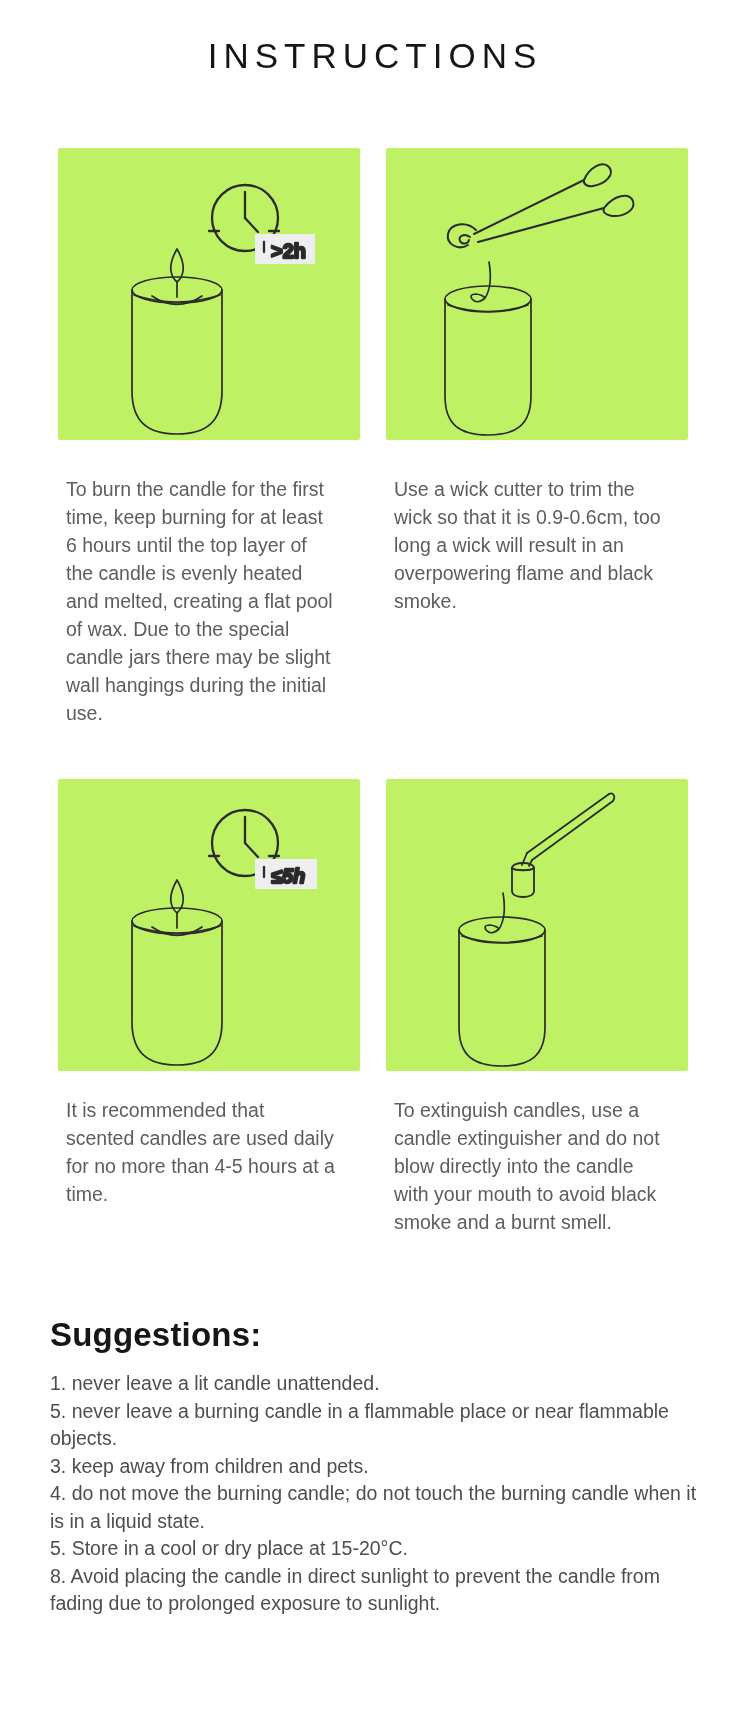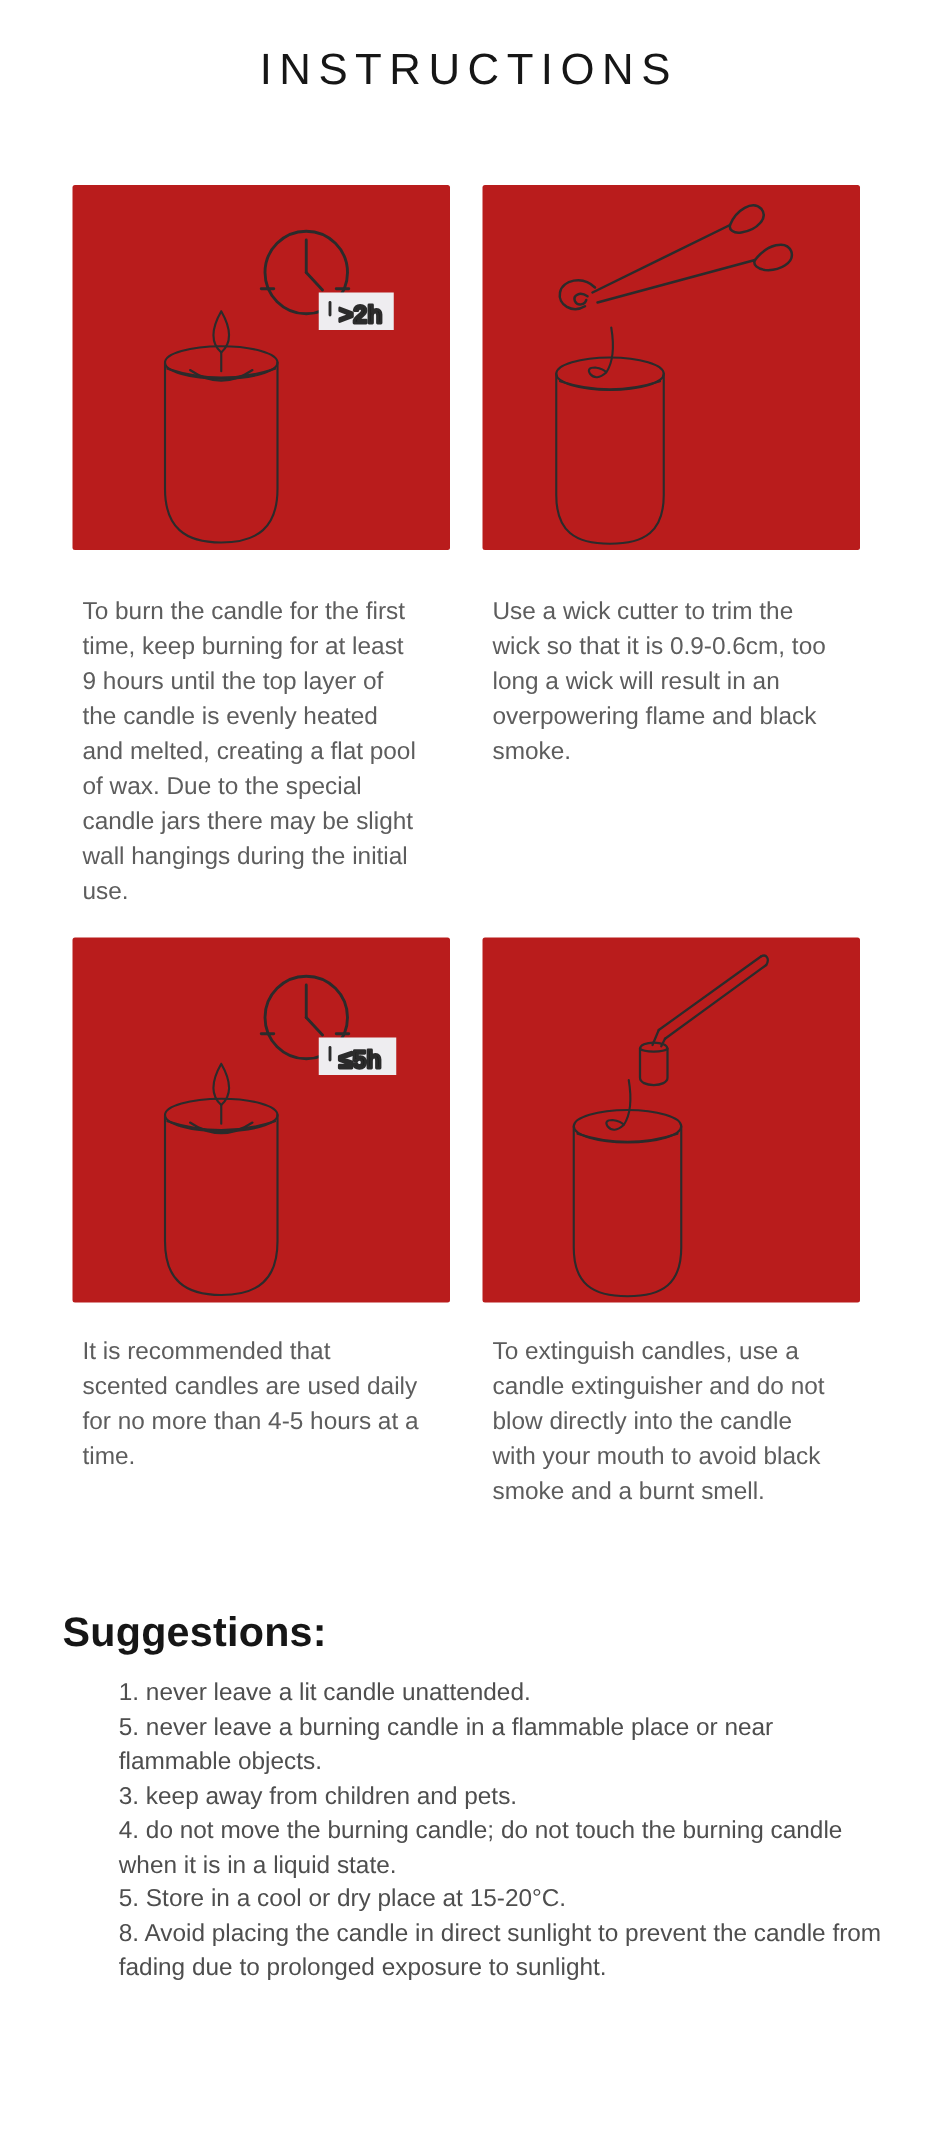--- a/index.html
+++ b/index.html
@@ -11,34 +11,34 @@
   }
   .title {
     margin-top:36px; text-align:center;
     font-size:35px; font-weight:400; letter-spacing:6px; color:#161616;
   }
   .grid {
     margin:72px 0 0 58px;
     display:grid; grid-template-columns:302px 302px; column-gap:26px;
   }
   .panel {
-    width:302px; height:292px; background:#b91c1c; border-radius:2px;
+    width:302px; height:292px; background:#bef264; border-radius:2px;
   }
-  .panel.row2 { margin-top:23px; }
+  .panel.row2 { margin-top:52px;font-style:italic; }
   .panel svg { display:block; width:302px; height:292px; }
   .step-text {
     margin-top:35px; width:272px; margin-left:8px;
     font-size:19.5px; line-height:28px; color:#5d5d5d; font-weight:400;
   }
   .step-text.row2 { margin-top:25px; }
   .suggestions { margin:80px 0 0 50px; width:655px; }
   .suggestions-heading {
     font-size:33px; font-weight:700; color:#161616; letter-spacing:0.2px;
   }
-  .suggestions-list { margin-top:16px;margin-left:45px; }
+  .suggestions-list { margin-top:16px; }
   .suggestion-item {
     font-size:19.5px; line-height:27.5px; color:#4e4e4e; font-weight:400;
   }
   .sketch { stroke:#2b2b2b; fill:none; stroke-linecap:round; stroke-linejoin:round; }
   .sketch-thin { stroke-width:1.7; }
   .sketch-bold { stroke-width:2.3; }
   .badge-text {
     font-family:"Liberation Sans", sans-serif; font-size:20px; font-weight:700; fill:#1a1a1a;
   }
   .mask { fill:#eeedf0; stroke:none; }
@@ -87,21 +87,21 @@
         </g>
         <g class="sketch sketch-thin">
           <path d="M103,114 Q107,138 99,150 Q91,157 86,151 Q83,146 90,146 Q97,147 99,150"></path>
           <ellipse cx="102" cy="151" rx="43" ry="13"></ellipse>
           <path d="M62,157 Q102,170 142,157"></path>
           <path d="M59,151 L59,248 C59,277 74,287 102,287 C130,287 145,277 145,248 L145,151"></path>
         </g>
       </svg>
     </div>
 
-    <div class="step-text">To burn the candle for the first time, keep burning for at least 9 hours until the top layer of the candle is evenly heated and melted, creating a flat pool of wax. Due to the special candle jars there may be slight wall hangings during the initial use.</div>
+    <div class="step-text">To burn the candle for the first time, keep burning for at least 6 hours until the top layer of the candle is evenly heated and melted, creating a flat pool of wax. Due to the special candle jars there may be slight wall hangings during the initial use.</div>
 
     <div class="step-text">Use a wick cutter to trim the wick so that it is 0.9-0.6cm, too long a wick will result in an overpowering flame and black smoke.</div>
 
     <div class="panel row2">
       <svg viewBox="0 0 302 292">
         <g class="sketch sketch-bold">
           <circle cx="187" cy="64" r="33"></circle>
           <rect class="mask" x="197" y="80" width="62" height="30"></rect>
           <line x1="151" y1="77" x2="161" y2="77"></line>
           <line x1="211" y1="77" x2="221" y2="77"></line>

